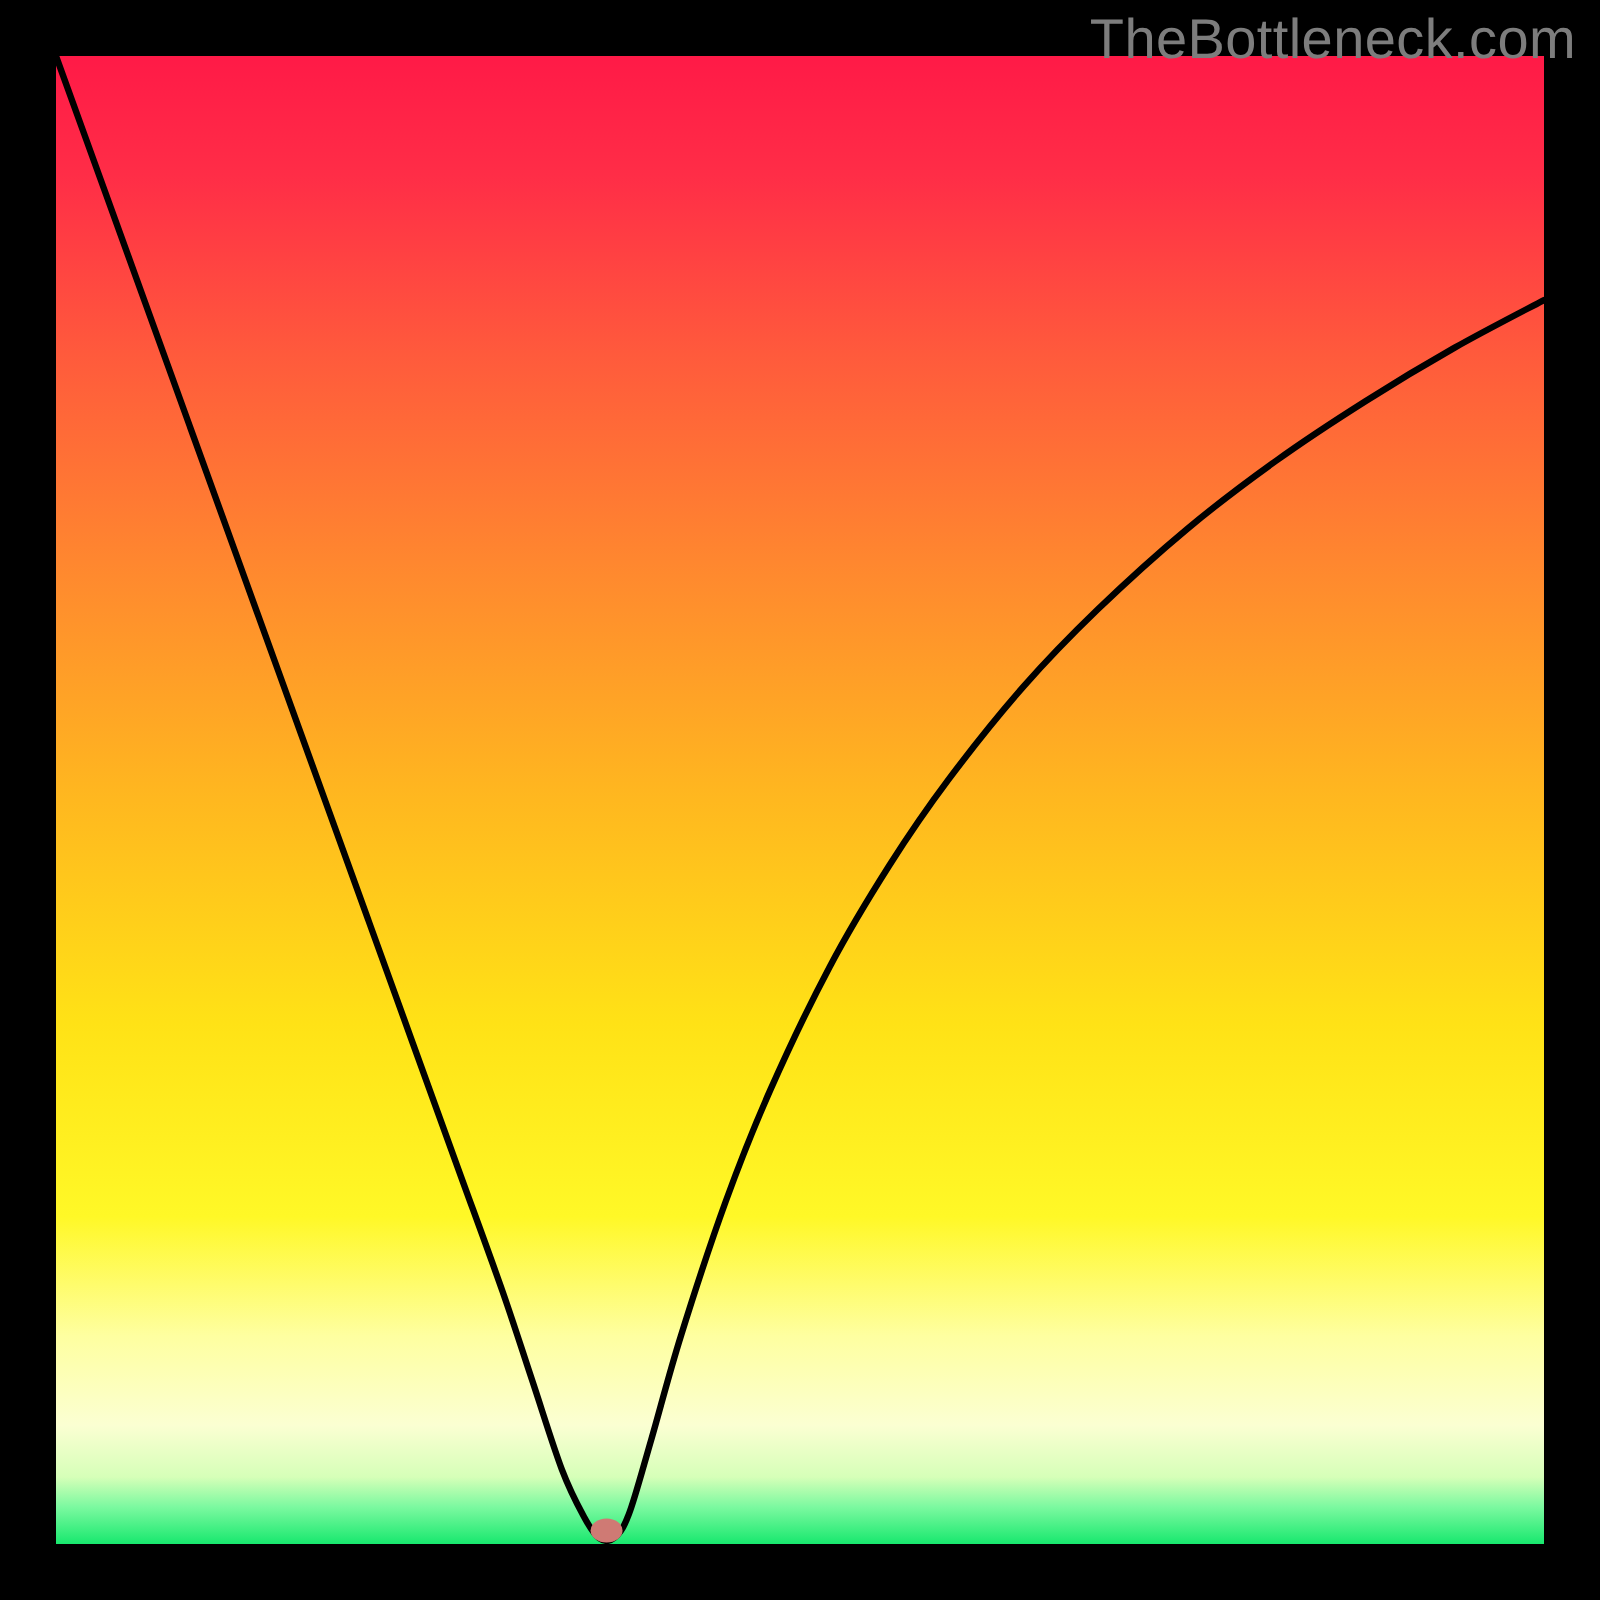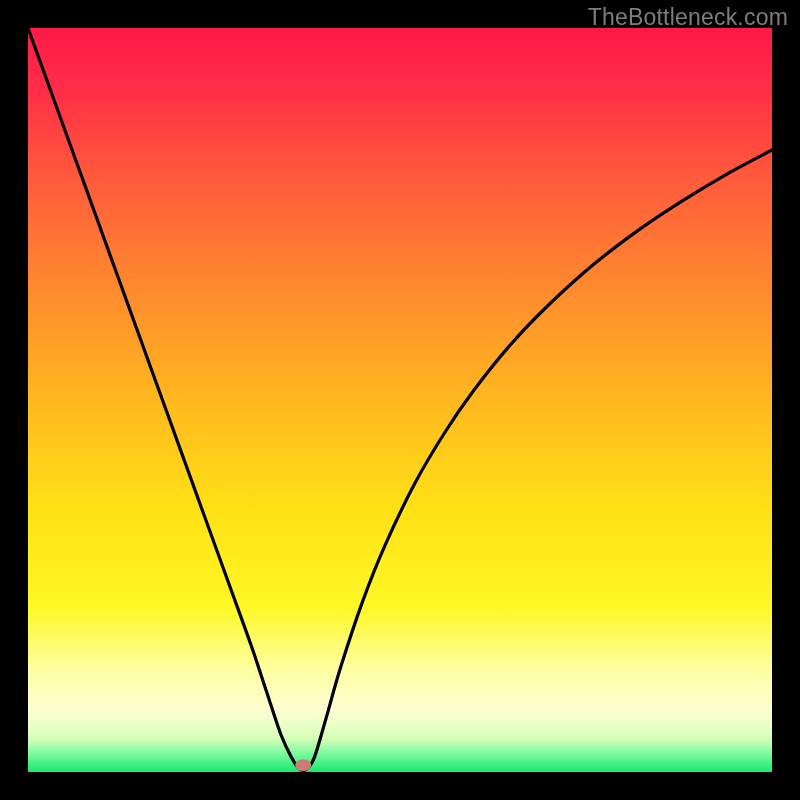--- a/index.html
+++ b/index.html
@@ -17,21 +17,21 @@
     top: 28px;
     width: 744px;
     height: 744px;
     background: #000;
   }
   .watermark {
     position: absolute;
     top: 4px;
     right: 12px;
     color: #7d7d7d;
-    font-size: 23px;
+    font-size: 28px;
     font-weight: 500;
     letter-spacing: 0.2px;
     user-select: none;
   }
 </style>
 </head>
 <body>
 
 <div class="frame">
   <svg width="744" height="744" viewBox="0 0 744 744">

